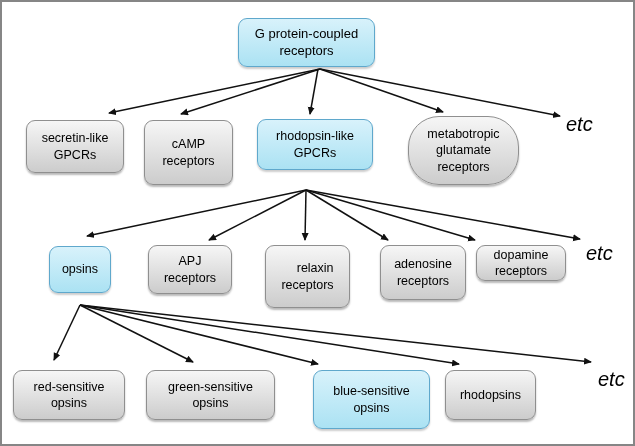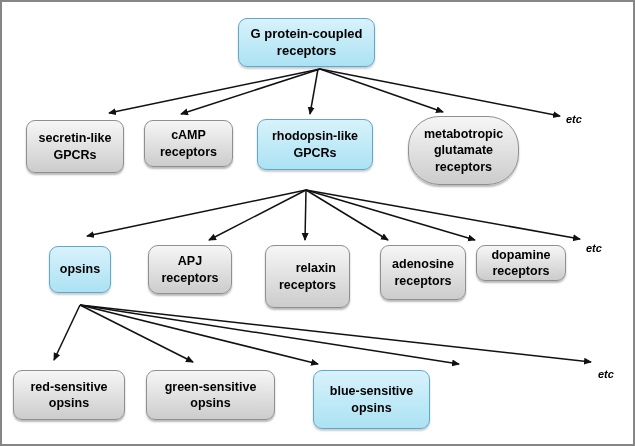--- a/index.html
+++ b/index.html
@@ -24,43 +24,43 @@
     fill: none;
   }
   .arrowhead { fill: var(--arrow, #111111); }
   .node {
     position: absolute;
     box-sizing: border-box;
     display: flex;
     align-items: center;
     justify-content: center;
     text-align: center;
-    font-weight: bold;
+    font-weight: normal;
     font-size: 12.5px;
     line-height: 1.3;
     color: var(--text, #000000);
     white-space: pre-line;
     border-radius: 9px;
     padding: 2px 3px;
   }
   .node.gray {
     background: linear-gradient(180deg, var(--gray-fill-top, #f7f7f7), var(--gray-fill-bottom, #cccccc));
     border: 1.5px solid var(--gray-border, #8f8f8f);
     box-shadow: 0 2px 2px rgba(0,0,0,0.28);
   }
   .node.blue {
     background: linear-gradient(180deg, var(--highlight-fill-top, #d8f2fb), var(--highlight-fill-bottom, #abe2f3));
     border: 1.5px solid var(--highlight-border, #5fa8cc);
     box-shadow: 0 2px 2px rgba(0,0,0,0.2);
   }
   .etc {
     position: absolute;
-    font-weight: bold;
+    font-weight: normal;
     font-style: italic;
-    font-size: 11px;
+    font-size: 20px;
     color: var(--text, #000000);
   }
 </style>
 </head>
 <body>
 
 <div class="frame">
 
   <svg class="edges-layer" viewBox="0 0 635 446" xmlns="http://www.w3.org/2000/svg">
     <defs>
@@ -87,41 +87,42 @@
     <line class="edge" x1="78" y1="303" x2="316" y2="362" marker-end="url(#ah)"></line>
     <line class="edge" x1="78" y1="303" x2="457" y2="362" marker-end="url(#ah)"></line>
     <line class="edge" x1="78" y1="303" x2="589" y2="360" marker-end="url(#ah)"></line>
   </svg>
 
   <div class="node blue" style="left:236px; top:16px; width:137px; height:49px; font-size:13px;">G protein-coupled
 receptors</div>
 
   <div class="node gray" style="left:24px; top:118px; width:98px; height:53px;">secretin-like
 GPCRs</div>
-  <div class="node gray" style="left:142px; top:118px; width:89px; height:47px;">cAMP
+  <div class="node gray" style="left:142px; top:118px; width:89px; height:65px;">cAMP
 receptors</div>
   <div class="node blue" style="left:255px; top:117px; width:116px; height:51px;">rhodopsin-like
 GPCRs</div>
   <div class="node gray" style="left:406px; top:114px; width:111px; height:69px;border-radius:31px;">metabotropic
 glutamate
 receptors</div>
   <div class="etc" style="left:564px; top:111px;">etc</div>
 
   <div class="node blue" style="left:47px; top:244px; width:62px; height:47px;">opsins</div>
-  <div class="node gray" style="left:146px; top:243px; width:84px; height:49px;border-radius:10px;">APJ
+  <div class="node gray" style="left:146px; top:243px; width:84px; height:49px;">APJ
 receptors</div>
   <div class="node gray" style="left:263px; top:243px; width:85px; height:63px;text-align:right;">relaxin
 receptors</div>
   <div class="node gray" style="left:378px; top:243px; width:86px; height:55px;">adenosine
 receptors</div>
   <div class="node gray" style="left:474px; top:243px; width:90px; height:36px;">dopamine
 receptors</div>
   <div class="etc" style="left:584px; top:240px;">etc</div>
 
   <div class="node gray" style="left:11px; top:368px; width:112px; height:50px;">red-sensitive
 opsins</div>
   <div class="node gray" style="left:144px; top:368px; width:129px; height:50px;">green-sensitive
 opsins</div>
   <div class="node blue" style="left:311px; top:368px; width:117px; height:59px;">blue-sensitive
 opsins</div>
+  <div class="node gray" style="left:443px; top:368px; width:91px; height:50px;">rhodopsins</div>
   <div class="etc" style="left:596px; top:366px;">etc</div>
 
 </div>
 
 </body></html>

